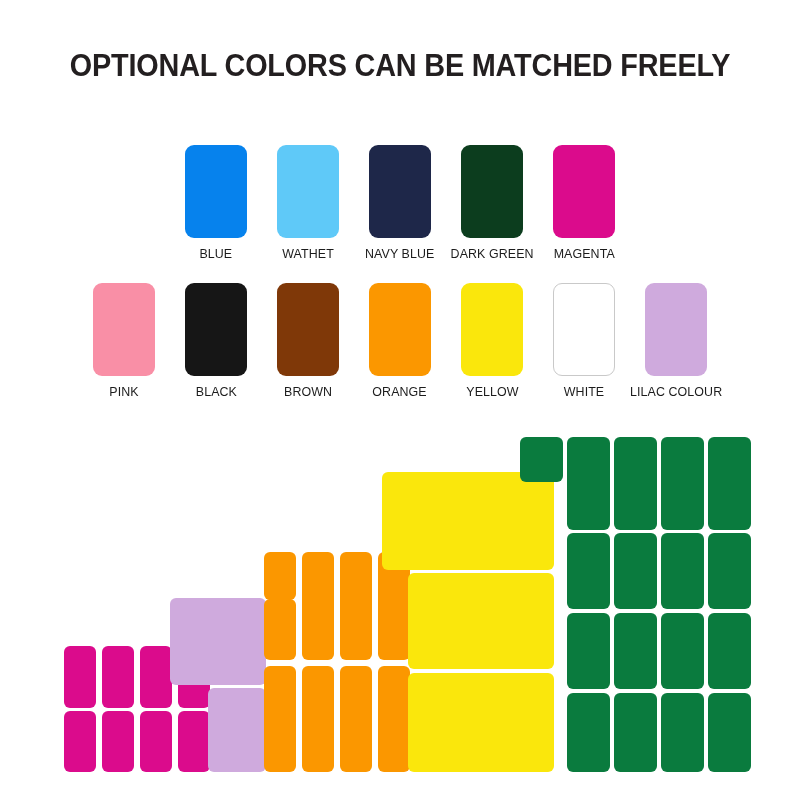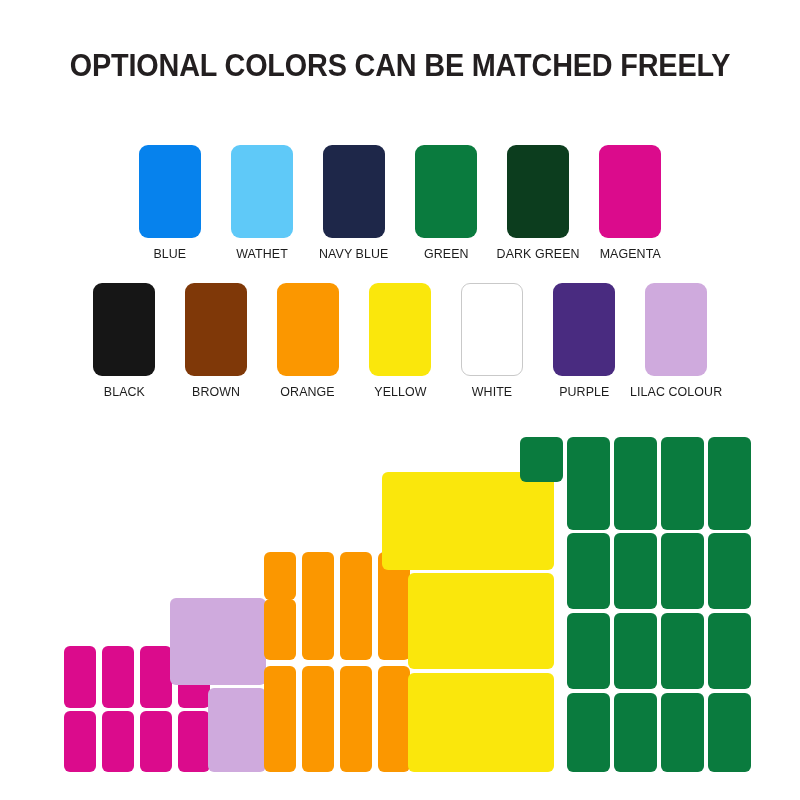--- a/index.html
+++ b/index.html
@@ -99,57 +99,53 @@
       </div>
       <div class="swatch-cell">
         <div class="swatch-chip" style="background: rgb(95, 201, 248);"></div>
         <div class="swatch-label">WATHET</div>
       </div>
       <div class="swatch-cell">
         <div class="swatch-chip" style="background: rgb(30, 39, 73);"></div>
         <div class="swatch-label">NAVY BLUE</div>
       </div>
       <div class="swatch-cell">
-        <div class="swatch-chip" style="background: rgb(10, 123, 62);"></div>
-        <div class="swatch-label">GREEN</div>
-      </div>
-      <div class="swatch-cell">
         <div class="swatch-chip" style="background: rgb(12, 61, 30);"></div>
         <div class="swatch-label">DARK GREEN</div>
       </div>
       <div class="swatch-cell">
         <div class="swatch-chip" style="background: rgb(219, 11, 140);"></div>
         <div class="swatch-label">MAGENTA</div>
       </div>
     </div>
 
   <div class="swatch-row" id="swatch-row-2">
       <div class="swatch-cell">
+        <div class="swatch-chip" style="background: rgb(249, 143, 166);"></div>
+        <div class="swatch-label">PINK</div>
+      </div>
+      <div class="swatch-cell">
         <div class="swatch-chip" style="background: rgb(22, 22, 22);"></div>
         <div class="swatch-label">BLACK</div>
       </div>
       <div class="swatch-cell">
         <div class="swatch-chip" style="background: rgb(127, 56, 8);"></div>
         <div class="swatch-label">BROWN</div>
       </div>
       <div class="swatch-cell">
         <div class="swatch-chip" style="background: rgb(251, 151, 0);"></div>
         <div class="swatch-label">ORANGE</div>
       </div>
       <div class="swatch-cell">
         <div class="swatch-chip" style="background: rgb(250, 231, 12);"></div>
         <div class="swatch-label">YELLOW</div>
       </div>
       <div class="swatch-cell">
         <div class="swatch-chip bordered" style="background: rgb(255, 255, 255);"></div>
         <div class="swatch-label">WHITE</div>
-      </div>
-      <div class="swatch-cell">
-        <div class="swatch-chip" style="background: rgb(73, 43, 128);"></div>
-        <div class="swatch-label">PURPLE</div>
       </div>
       <div class="swatch-cell">
         <div class="swatch-chip" style="background: rgb(207, 170, 221);"></div>
         <div class="swatch-label">LILAC COLOUR</div>
       </div>
     </div>
 
   <div id="mosaic">
       <div>
         <div class="tile" style="left: 64px; top: 634px; width: 32px; height: 62px; background: rgb(219, 11, 140);"></div>

